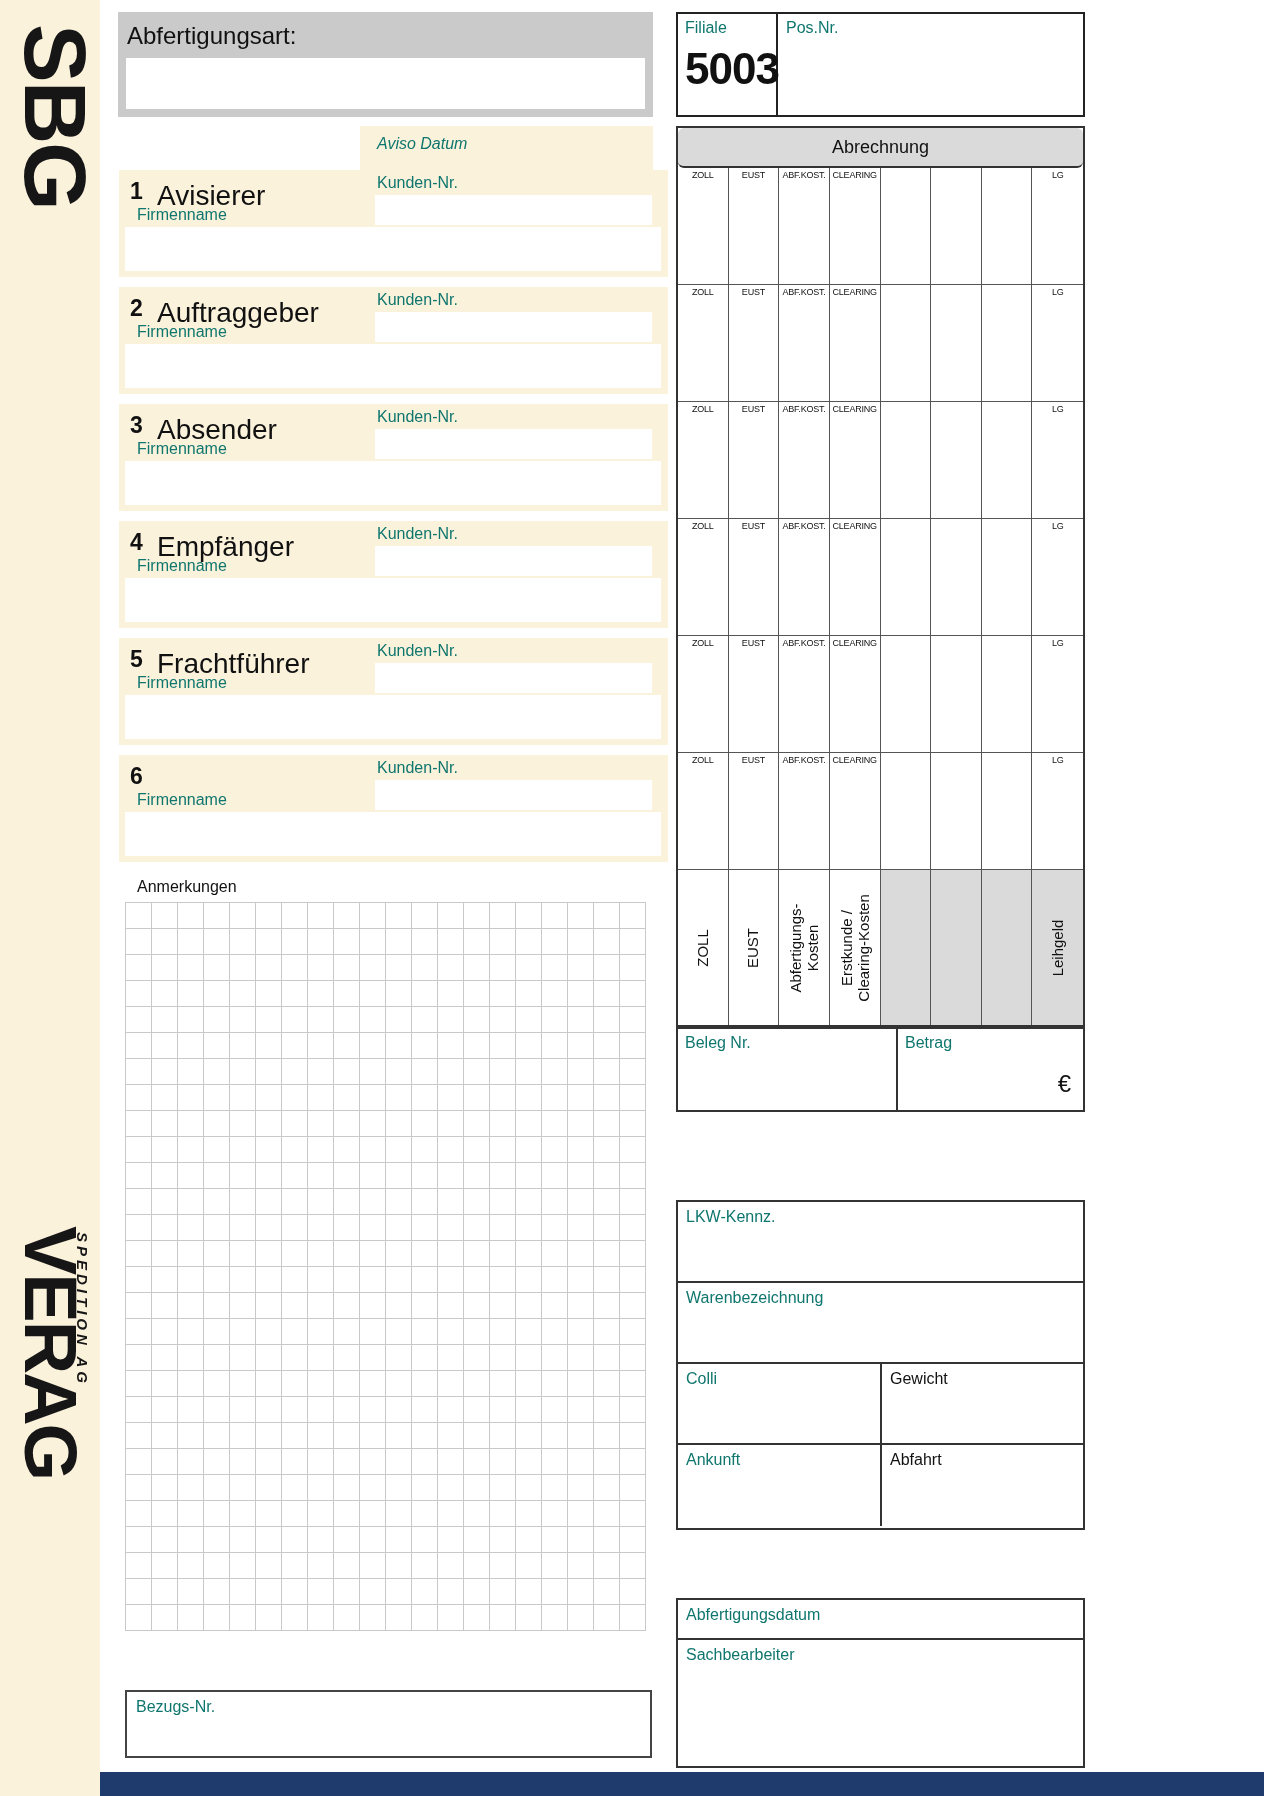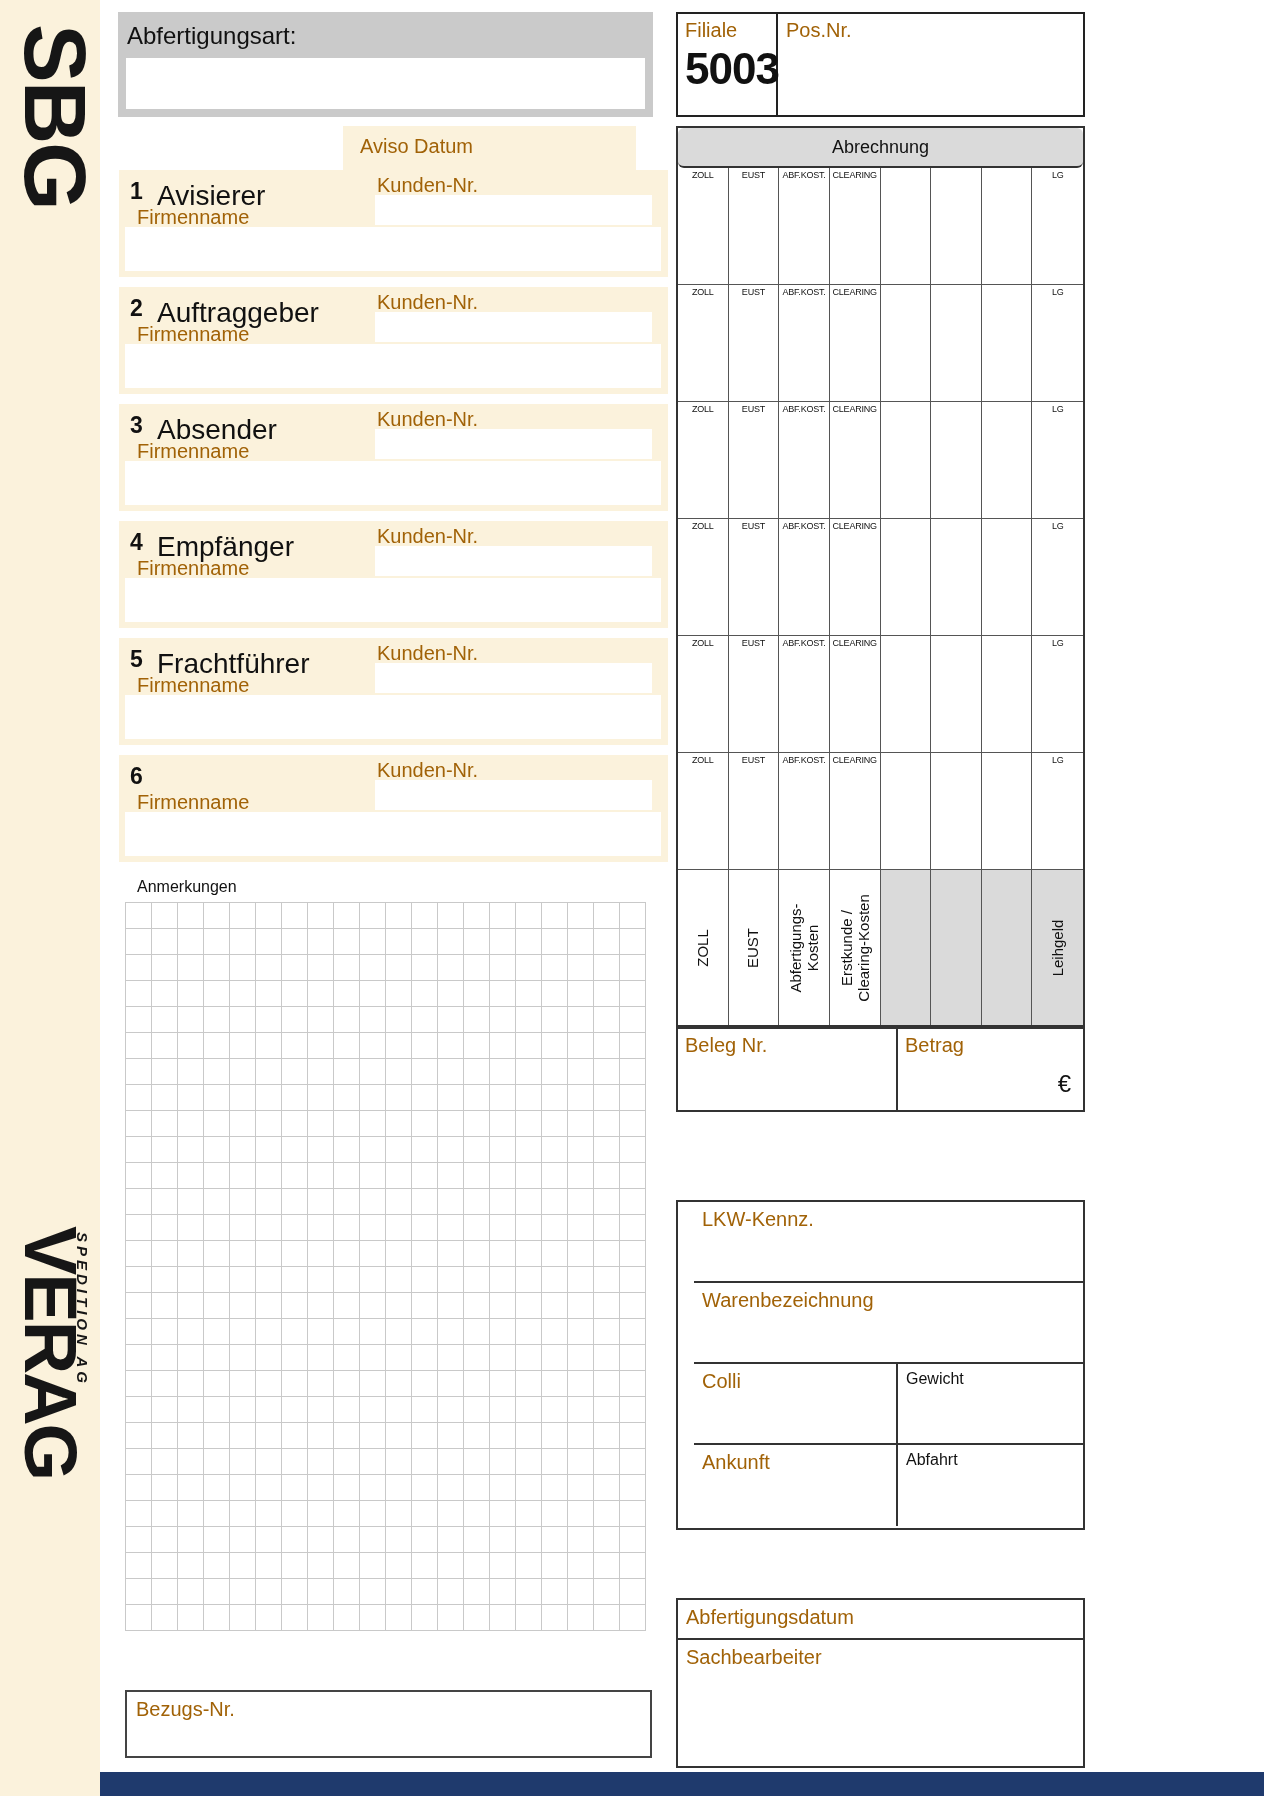--- a/index.html
+++ b/index.html
@@ -33,29 +33,29 @@
   .abf-box { position:absolute; left:118px; top:12px; width:535px; height:105px;
              background:var(--gray_box,#CACACA); }
   .abf-label { position:absolute; left:9px; top:10px; font-size:24px; }
   .abf-input { position:absolute; left:8px; top:46px; width:519px; height:51px; background:#fff; }
 
   .filiale-box { position:absolute; left:676px; top:12px; width:409px; height:105px;
                  background:#fff; border:2px solid #222; }
   .filiale-left { position:absolute; left:0; top:0; width:100px; height:100%;
                   border-right:2px solid #222; }
   .filiale-right { position:absolute; left:100px; top:0; right:0; height:100%; }
-  .small-label { font-size:20px; color:#a16207; }
+  .small-label { font-size:16px; color:#0f766e; }
   .filiale-left .small-label { position:absolute; left:7px; top:5px; }
   .filiale-number { position:absolute; left:7px; top:30px; font-size:44px; font-weight:700;
                     letter-spacing:-1px; }
   .filiale-right .small-label { position:absolute; left:8px; top:5px; }
 
   
-  .aviso-strip { position:absolute; left:343px; top:126px; width:293px; height:52px;
-                 background:var(--cream,#FBF2DC); }
+  .aviso-strip { position:absolute; left:360px; top:126px; width:293px; height:52px;
+                 background:var(--cream,#FBF2DC);font-style:italic; }
   .aviso-strip .small-label { position:absolute; left:17px; top:9px; }
 
   
   .party-row { position:absolute; left:119px; width:549px; height:107px;
                background:var(--cream,#FBF2DC); }
   .party-number { position:absolute; left:11px; top:8px; font-size:23px; font-weight:700; }
   .party-name { position:absolute; left:38px; top:10px; font-size:28px; }
   .kunden-label { position:absolute; left:258px; top:4px; }
   .kunden-field { position:absolute; left:256px; top:25px; width:277px; height:30px; background:#fff; }
   .firma-label { position:absolute; left:18px; top:36px; }
@@ -90,21 +90,21 @@
   .anm-label { position:absolute; left:137px; top:878px; font-size:16px; }
   .anm-grid { position:absolute; left:125px; top:902px; width:521px; height:729px;
               background-color:#fff;
               background-image:
                 repeating-linear-gradient(to right,  #c9c9c9 0 1px, transparent 1px 26px),
                 repeating-linear-gradient(to bottom, #c9c9c9 0 1px, transparent 1px 26px);
               border-right:1px solid #c9c9c9; border-bottom:1px solid #c9c9c9; }
 
   
   .shipment { position:absolute; left:676px; top:1200px; width:409px; height:330px;
-              border:2px solid #333; background:#fff;padding-left:16px; }
+              border:2px solid #333; background:#fff; }
   .ship-row { position:relative; height:81px; border-bottom:2px solid #333; }
   .ship-row:last-child { border-bottom:none; }
   .ship-row .small-label { position:absolute; left:8px; top:6px; }
   .ship-split { position:absolute; left:202px; top:0; bottom:0; width:0; border-left:2px solid #333; }
   .ship-right-label { position:absolute; left:212px; top:6px; font-size:16px; }
 
   
   .bottom-right { position:absolute; left:676px; top:1598px; width:409px; height:170px;
                   border:2px solid #333; background:#fff; }
   .br-row1 { position:relative; height:40px; border-bottom:2px solid #333; }

